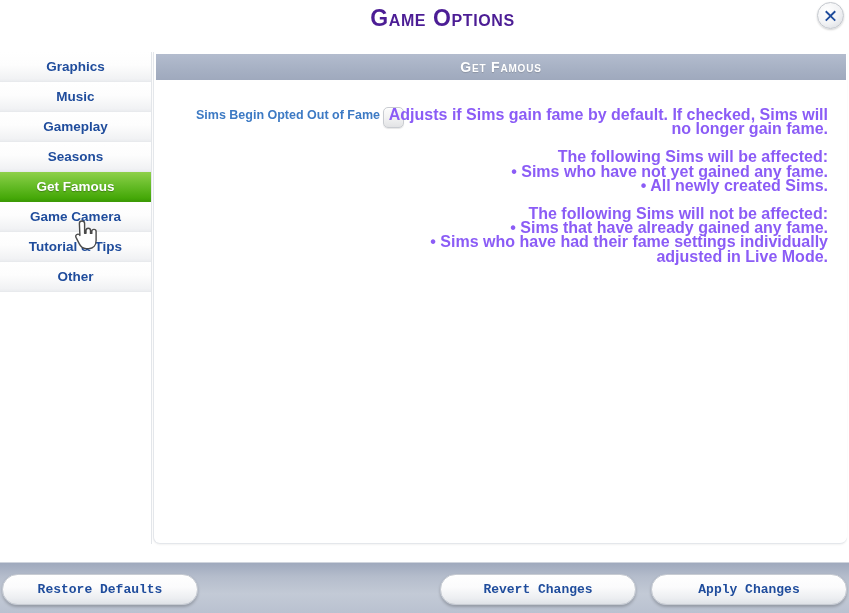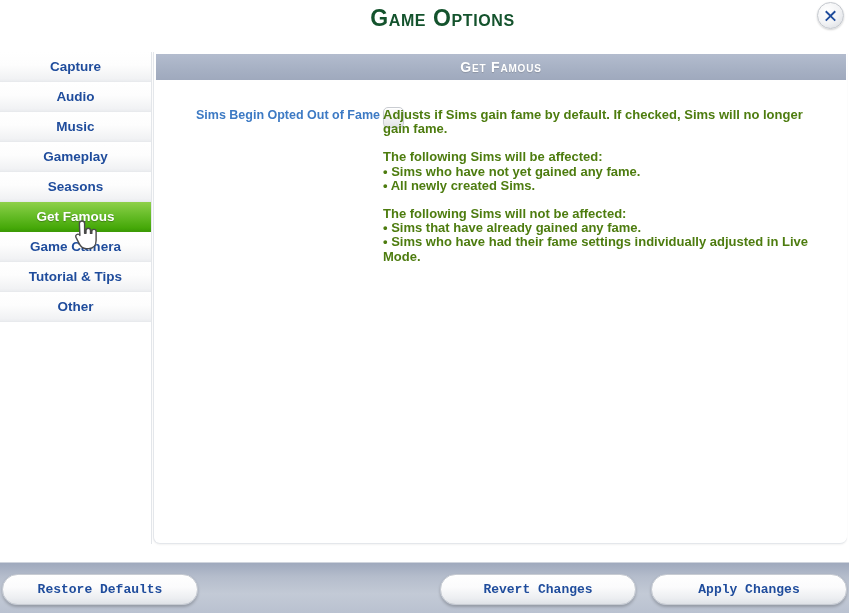--- a/index.html
+++ b/index.html
@@ -13,21 +13,21 @@
 
   
   .title-bar {
     position: absolute; left: 0; top: 0; width: 849px; height: 42px;
   }
   .dialog-title {
     position: absolute; left: 0; top: 5px; width: 849px;
     text-align: center;
     font-size: 23px;
     font-weight: bold;
-    color: #14532d;
+    color: #4c1d95;
     font-variant: small-caps;
     letter-spacing: 0.6px;
     padding-left: 36px;
   }
   .close-btn {
     position: absolute; right: 5px; top: 2px;
     width: 27px; height: 27px; border-radius: 50%;
     background: radial-gradient(circle at 35% 30%, #ffffff 0%, #f2f3f5 52%, #d6d9de 100%);
     border: 1px solid #c3c7cd;
     box-shadow: 0 1px 2px rgba(0,0,0,0.18);
@@ -108,23 +108,24 @@
     position: absolute; left: 229px; top: -1px;
     width: 21px; height: 21px;
     border-radius: 5px;
     background: linear-gradient(to bottom, #fcfcfc 0%, #f3f3f3 48%, #e2e3e5 100%);
     border: 1px solid #c9ccd1;
     box-shadow: inset 0 1px 1px rgba(255,255,255,0.9), 0 1px 1px rgba(0,0,0,0.10);
     cursor: pointer;
   }
   .desc {
     position: absolute; left: 228px; top: -1px; width: 445px;
-    font-size: 13px; font-weight: bold;
-    color: #4d7c0f;
+    font-size: 16px; font-weight: bold;
+    color: #8b5cf6;
     line-height: 14.2px;
+    text-align: right;
   }
   .desc p { margin: 0; }
   .desc .gap { height: 14px; }
 
   
   .footer {
     position: absolute; left: 0; top: 562px; width: 849px; height: 51px;
     background: linear-gradient(to bottom, #9fa9bd 0%, #b5bdcc 28%, #c3cad6 62%, #b9c1d0 100%);
     border-top: 1px solid #cfd4dd;
   }
@@ -156,24 +157,21 @@
       <span>
         <svg width="15" height="15" viewBox="0 0 15 15">
           <path d="M3.4 2.6 L7.5 6.6 L11.6 2.6 L12.9 4.0 L8.8 7.9 L12.9 11.9 L11.6 13.2 L7.5 9.2 L3.4 13.2 L2.1 11.9 L6.2 7.9 L2.1 4.0 Z" fill="#1f4c9c"></path>
         </svg>
       </span>
     </div>
   </div>
 
   <div class="sidebar">
     <div class="nav-item">
-        <span>Capture</span>
-      </div>
-    <div class="nav-item">
-        <span>Audio</span>
+        <span>Graphics</span>
       </div>
     <div class="nav-item">
         <span>Music</span>
       </div>
     <div class="nav-item">
         <span>Gameplay</span>
       </div>
     <div class="nav-item">
         <span>Seasons</span>
       </div>

